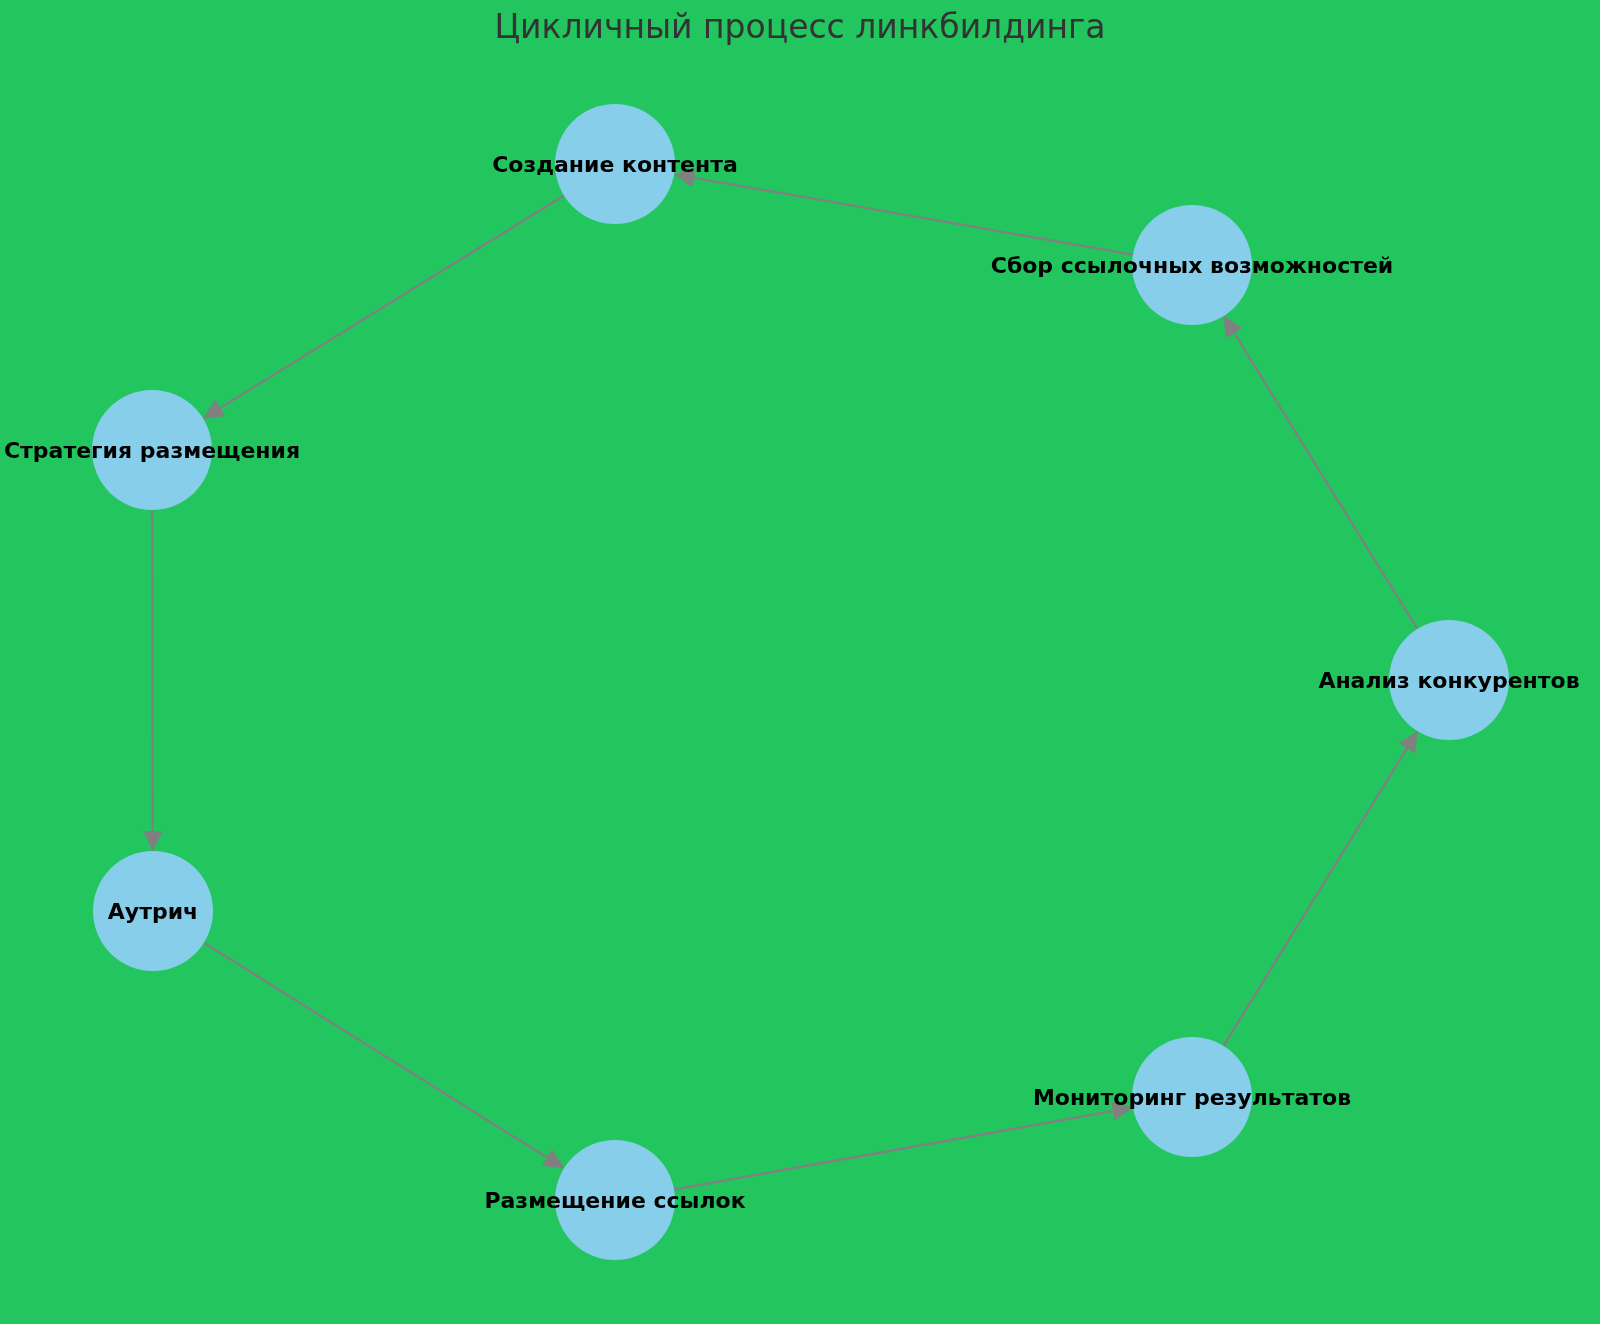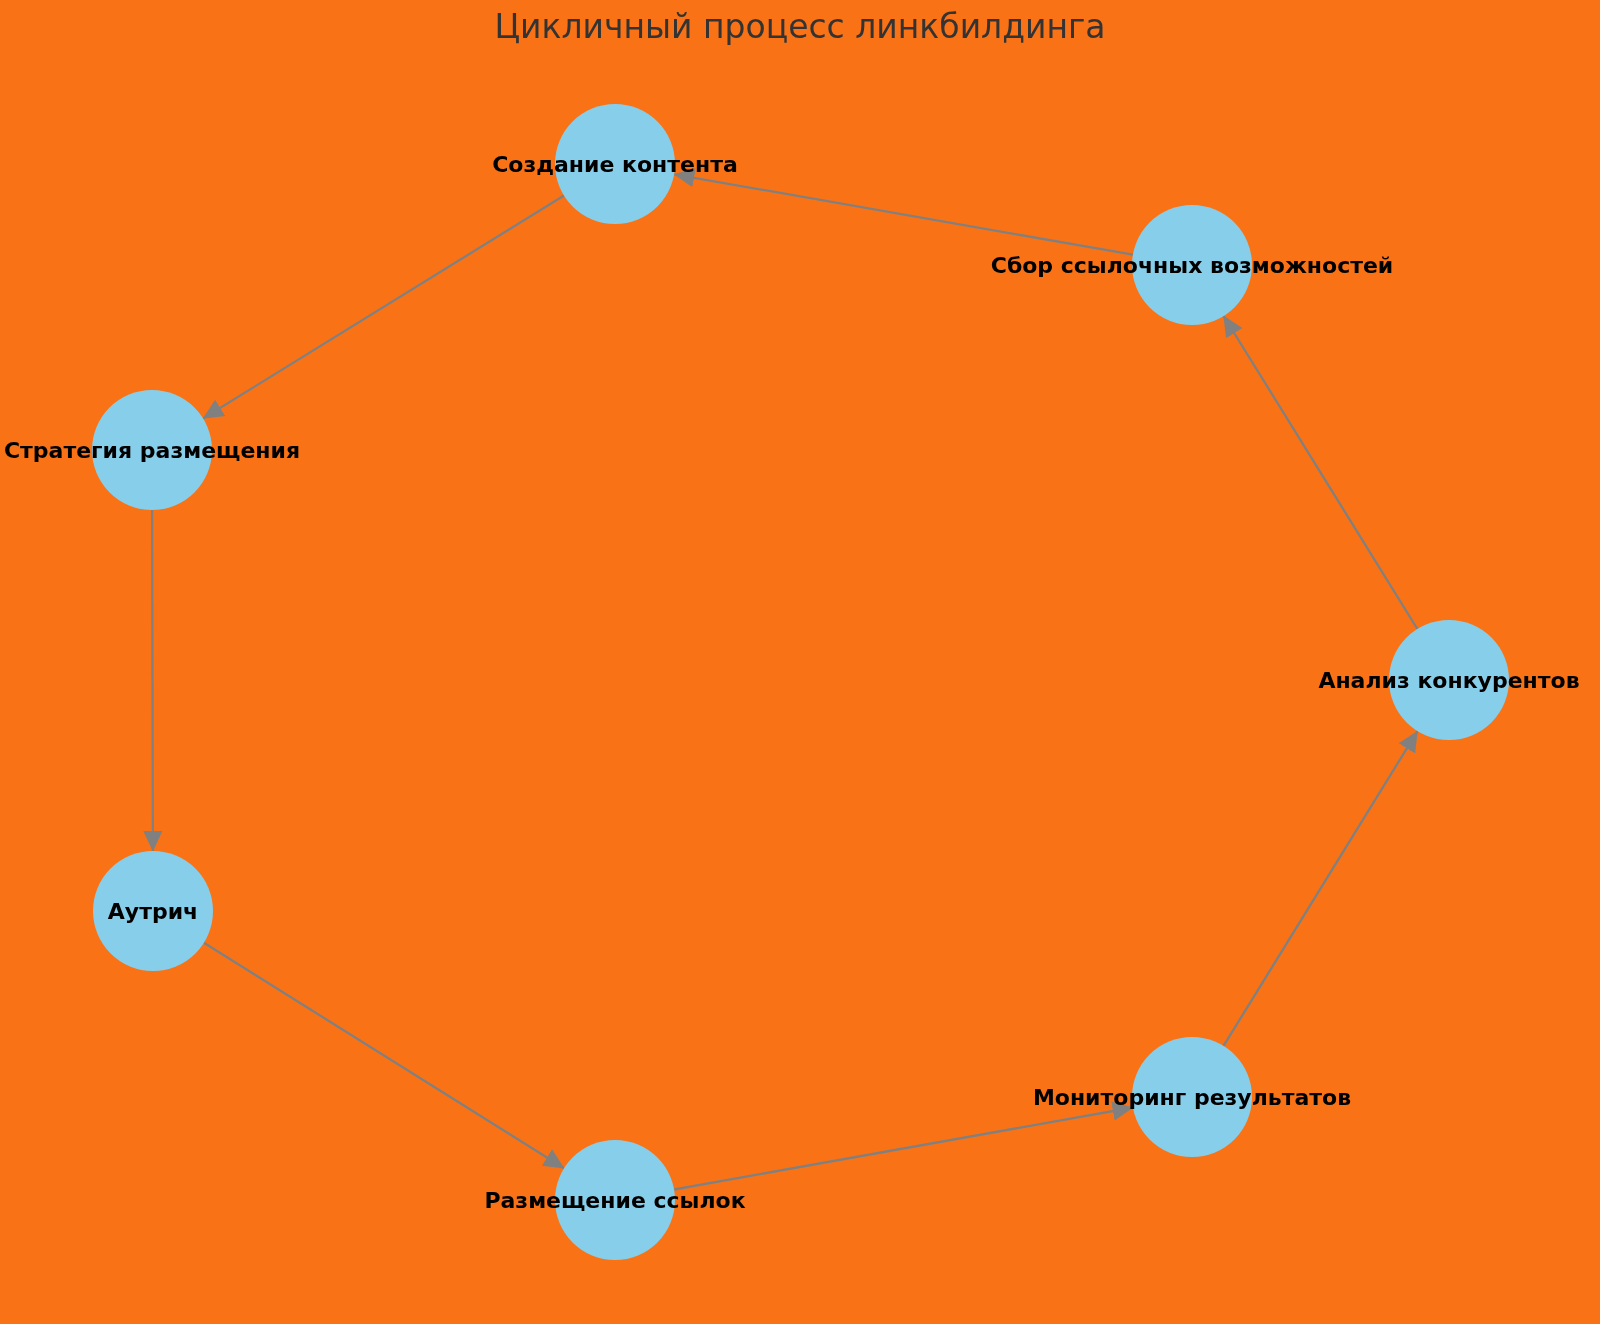--- a/index.html
+++ b/index.html
@@ -39,21 +39,21 @@
   .node-label {
     font-family: "DejaVu Sans", sans-serif;
     font-size: 22px;
     font-weight: 700;
     text-anchor: middle;
   }
 </style>
 </head>
 <body>
 
-<div class="canvas" style="background: #f97316;">
+<div class="canvas" style="background: #22c55e;">
   <div class="diagram-title" style="color: rgb(51, 51, 51);">Цикличный процесс линкбилдинга</div>
 
   <svg class="graph" width="1600" height="1324" viewBox="0 0 1600 1324" xmlns="http://www.w3.org/2000/svg">
     <defs>
       <marker id="arrowhead" viewBox="0 0 10 10" refX="8.8" refY="5" markerWidth="10" markerHeight="10" orient="auto" markerUnits="strokeWidth">
         <path id="arrowhead-path" d="M 0 0.8 L 9 5 L 0 9.2 Z" fill="#808080"></path>
       </marker>
     </defs>
     <g id="edges-layer">
         <line x1="564.0" y1="195.5" x2="203.0" y2="418.5" class="edge-line" stroke="#808080" marker-end="url(#arrowhead)"></line>

